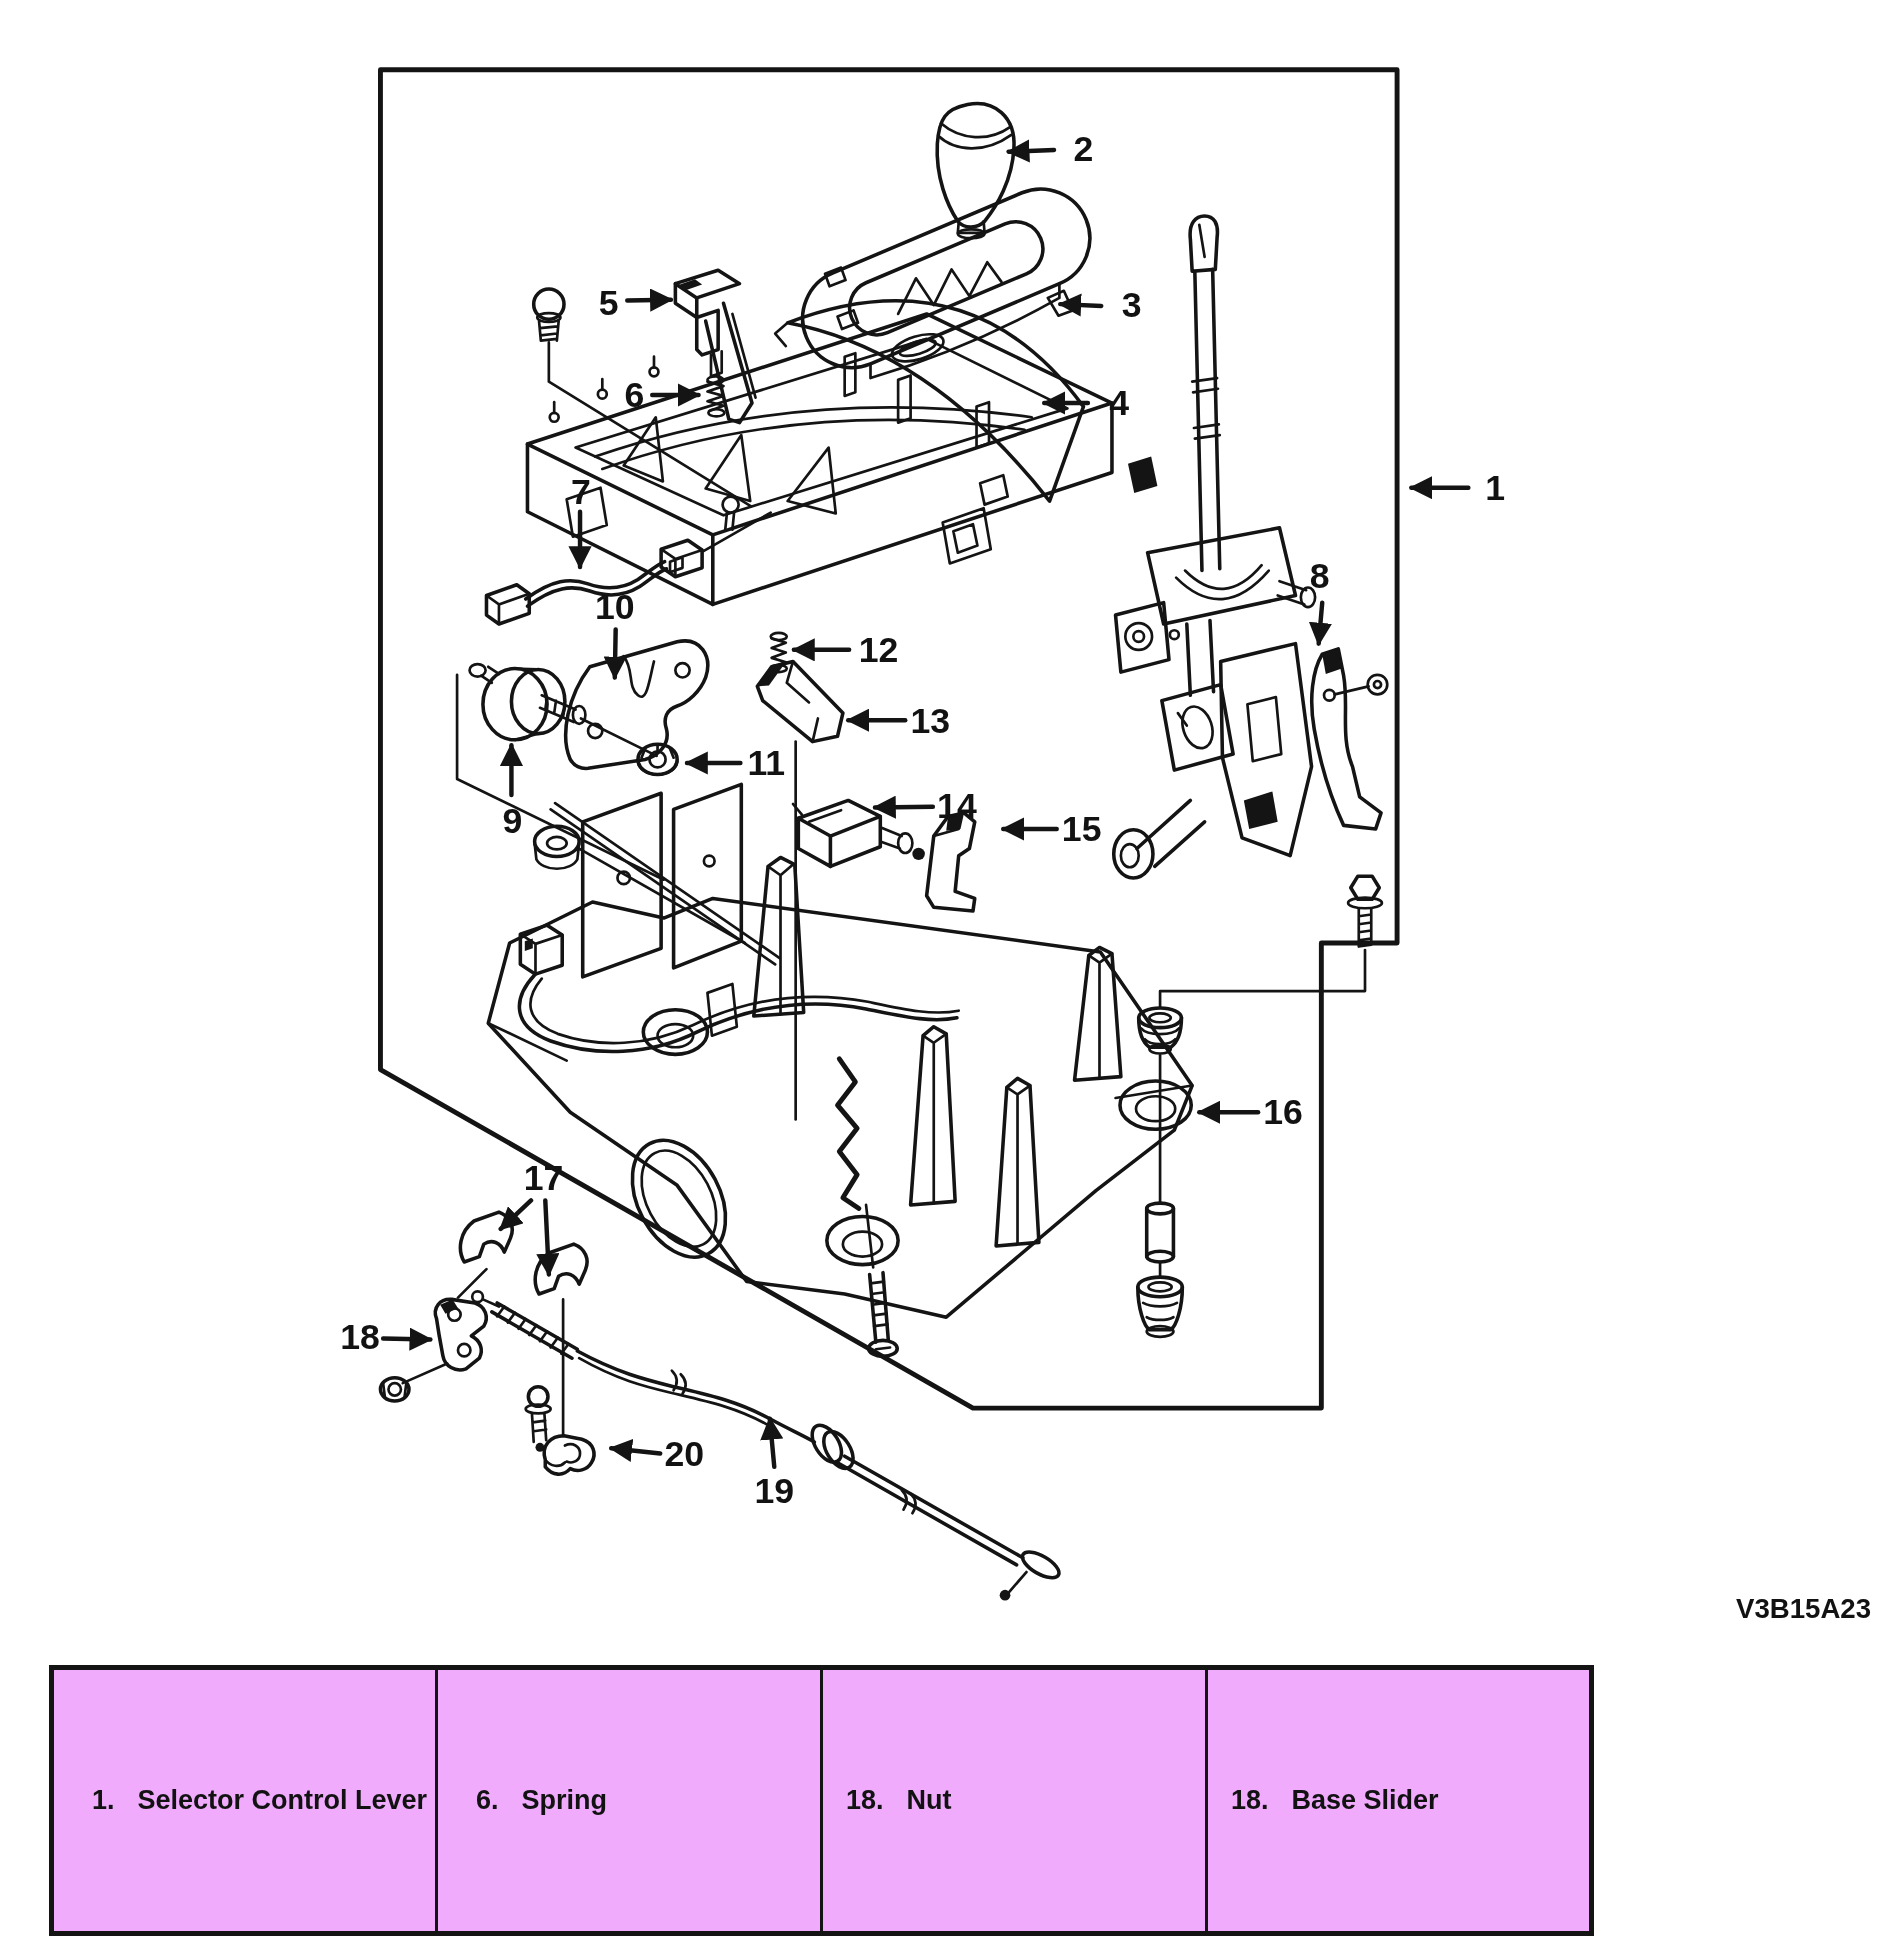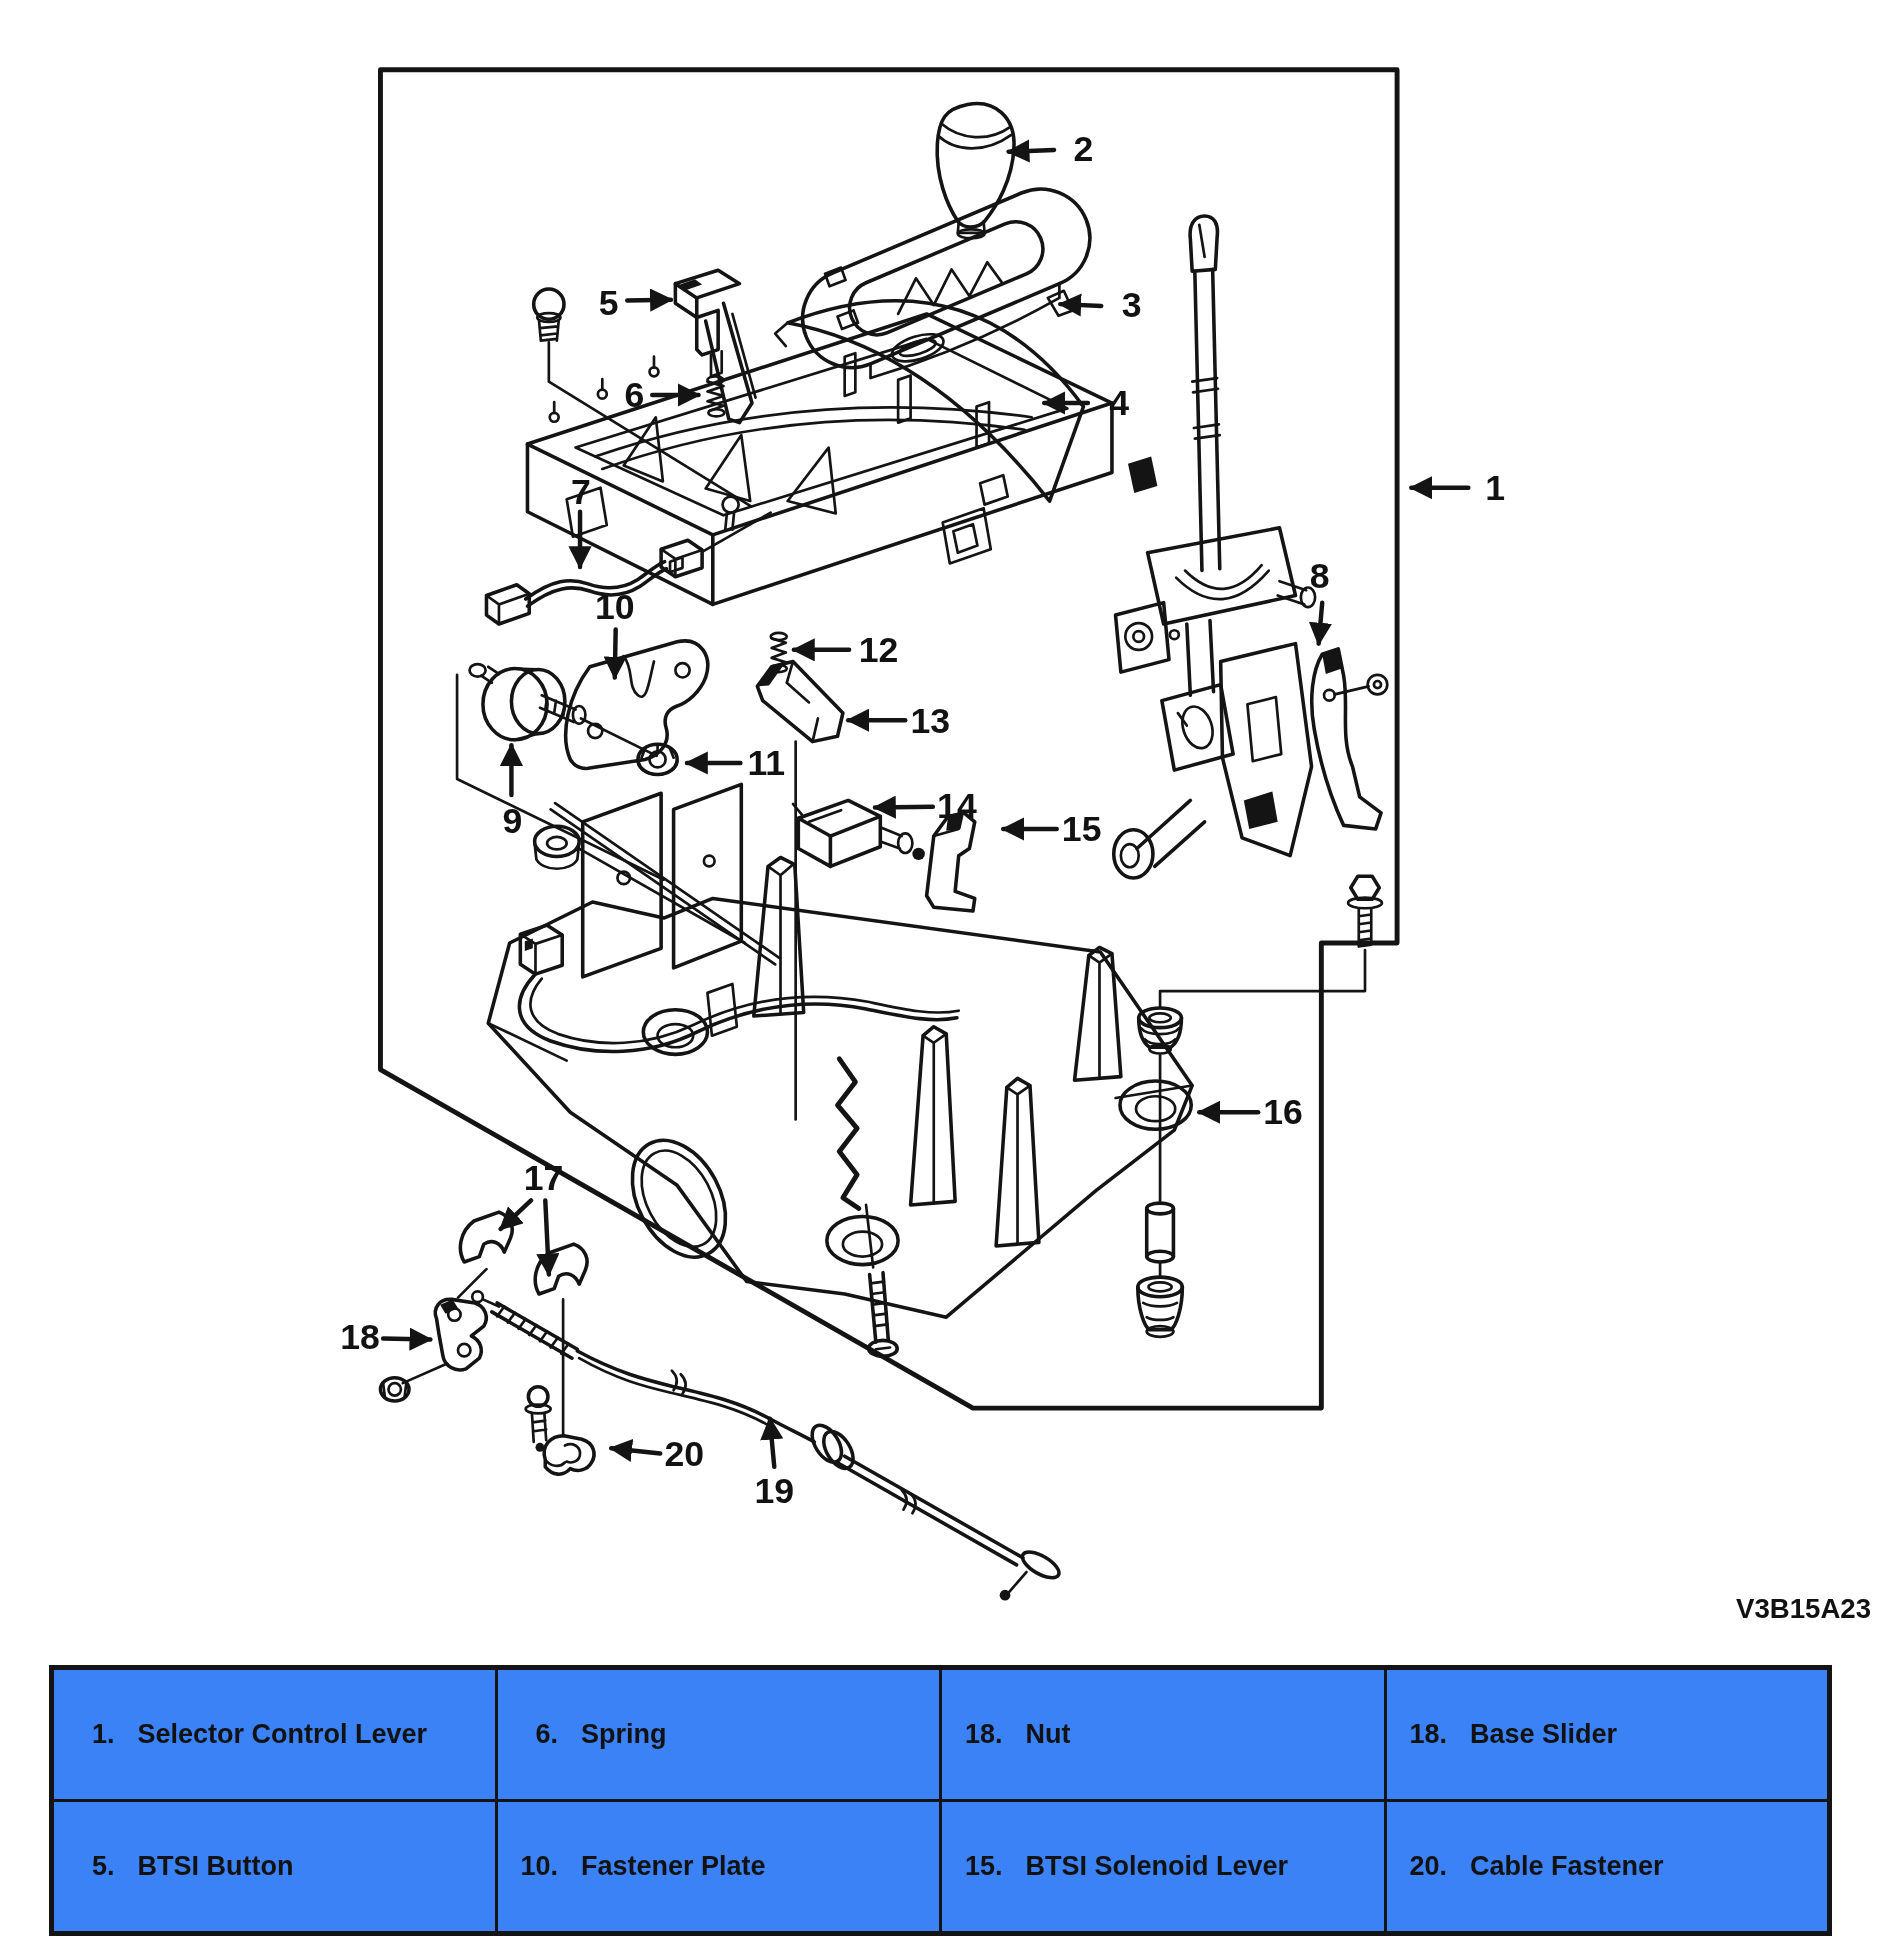--- a/index.html
+++ b/index.html
@@ -6,22 +6,22 @@
   .page{position:relative;width:1880px;height:1952px;background:#ffffff;overflow:hidden;
         font-family:"Liberation Sans", sans-serif;}
   svg{position:absolute;left:0;top:0;}
   svg .ln{fill:none;stroke:#141414;stroke-width:4;stroke-linejoin:round;stroke-linecap:round;}
   svg .thin{stroke-width:3;}
   svg .thick{stroke-width:5.5;}
   svg .ink{fill:#141414;stroke:none;}
   svg .callout-arrow{fill:none;stroke:#141414;stroke-width:5;stroke-linecap:round;}
   svg .callout-num{font-family:"Liberation Sans",sans-serif;font-weight:700;font-size:40px;fill:#121212;}
   svg .fig-code{font-family:"Liberation Sans",sans-serif;font-weight:700;font-size:31px;fill:#121212;}
-  .parts-table{position:absolute;left:49px;top:1665px;width:1783px;height:271px;
-               border-collapse:collapse;table-layout:fixed;background:#3b82f6;}
+  .parts-table{position:absolute;left:49px;top:1665px;width:1545px;height:271px;
+               border-collapse:collapse;table-layout:fixed;background:#f0abfc;}
   .parts-table td{border:3.6px solid #141414;height:53px;padding:0 0 0 12.5px;vertical-align:middle;
                   font-size:27px;font-weight:700;color:#121212;white-space:nowrap;overflow:hidden;}
   .parts-table{border:5.3px solid #141414;}
   .parts-table .num{display:inline-block;width:48px;text-align:right;margin-right:23px;}
 </style>
 </head>
 <body>
 
 <div class="page">
 
@@ -346,22 +346,16 @@
   </svg>
 
   <table class="parts-table">
     <tbody id="parts-table-body">
         <tr>
           <td><span class="num">1.</span><span>Selector Control Lever</span></td>
           <td><span class="num">6.</span><span>Spring</span></td>
           <td><span class="num">18.</span><span>Nut</span></td>
           <td><span class="num">18.</span><span>Base Slider</span></td>
         </tr>
-        <tr>
-          <td><span class="num">5.</span><span>BTSI Button</span></td>
-          <td><span class="num">10.</span><span>Fastener Plate</span></td>
-          <td><span class="num">15.</span><span>BTSI Solenoid Lever</span></td>
-          <td><span class="num">20.</span><span>Cable Fastener</span></td>
-        </tr>
       </tbody>
   </table>
 </div>
 
 
 </body></html>

